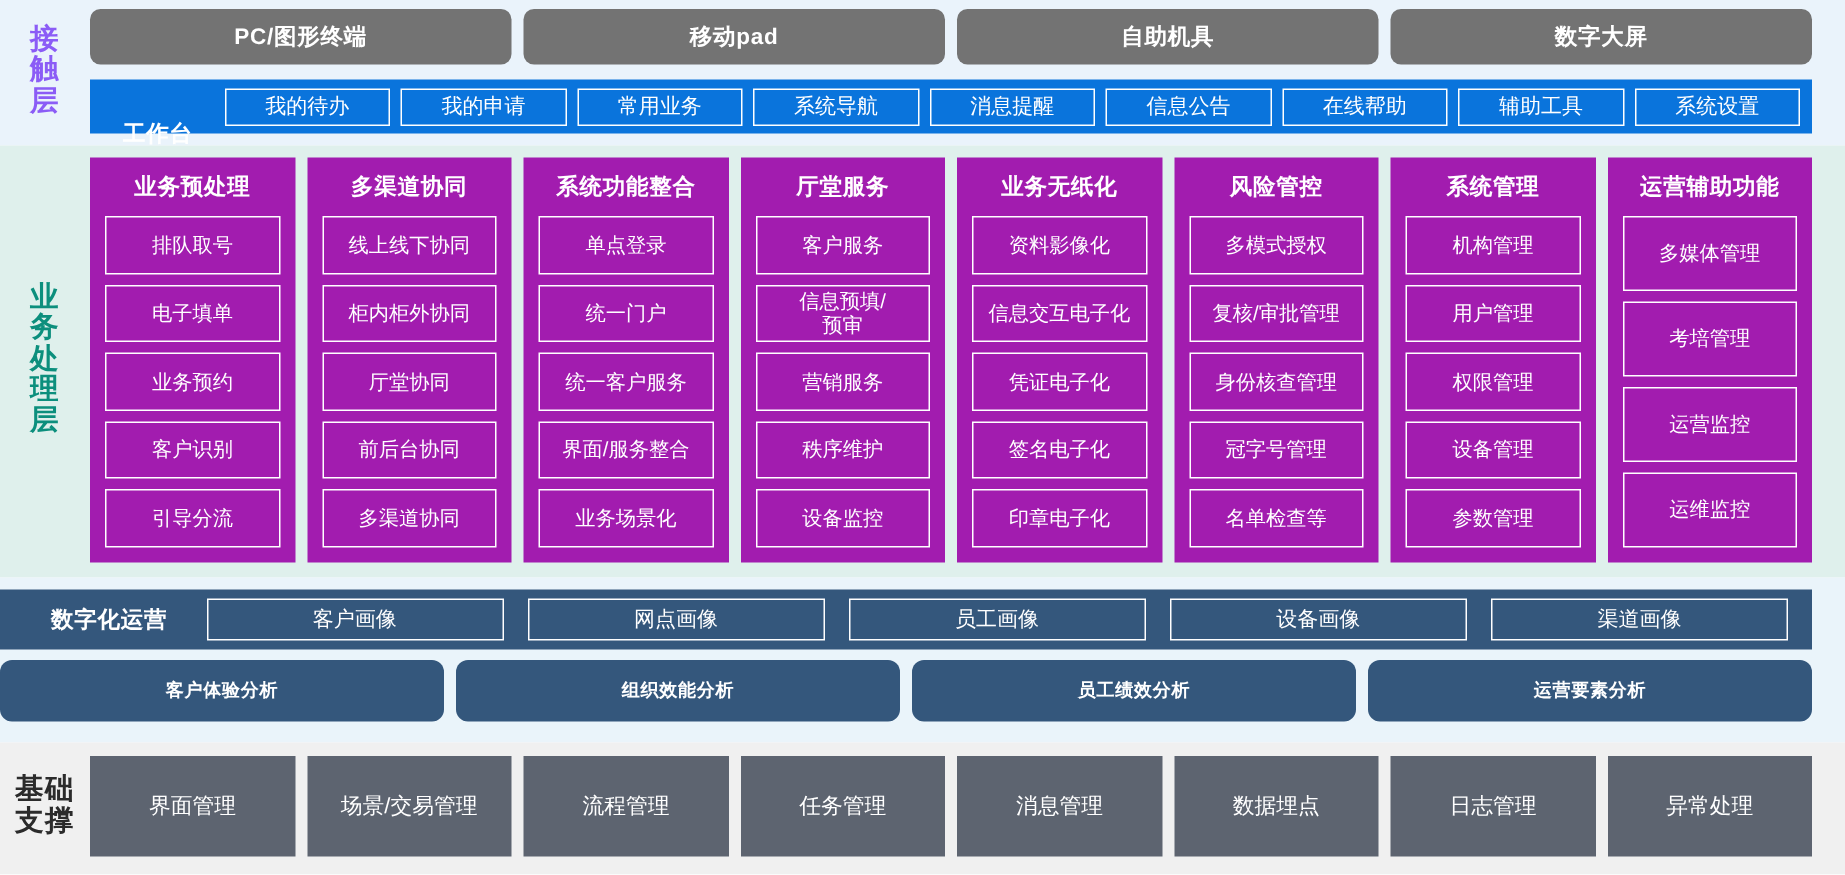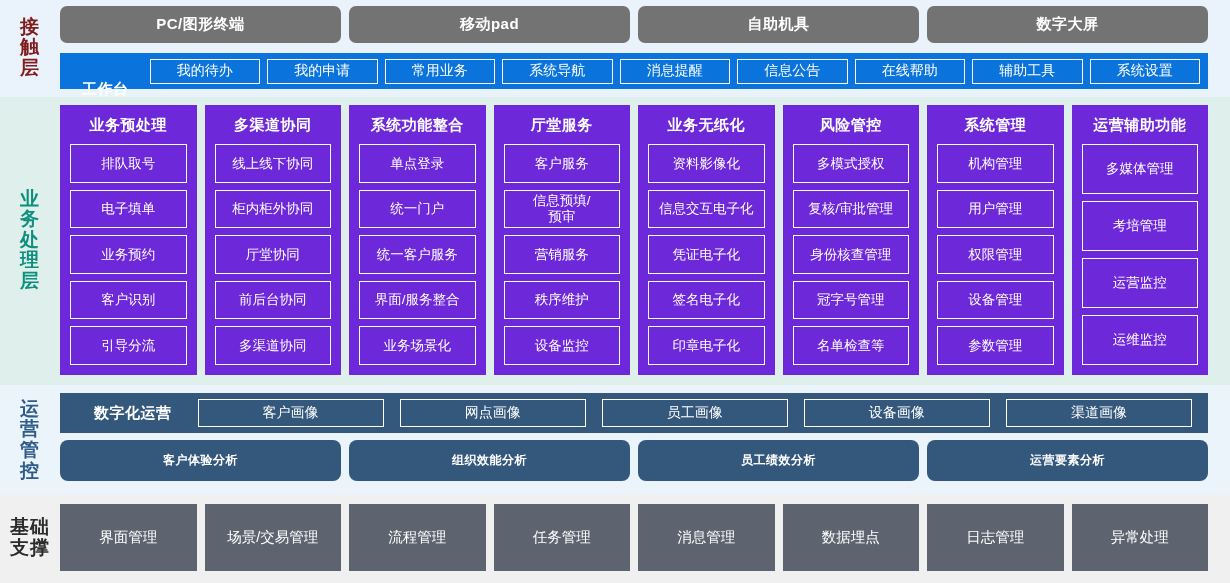--- a/index.html
+++ b/index.html
@@ -45,21 +45,21 @@
     display: flex;
     flex-direction: column;
   }
 
   
   .layer-contact {
     background: #eaf3fb;
     height: 97px;
     padding: 6px 0 8px 0;
   }
-  .layer-contact .layer-label { color: #7f1d1d; }
+  .layer-contact .layer-label { color: #8b5cf6; }
   .contact-body { padding-right: 22px; gap: 5px; }
   .channel-row {
     display: flex;
     gap: 8px;
     height: 38px;
   }
   .channel-box {
     flex: 1 1 0;
     background: #737373;
     border-radius: 7px;
@@ -108,21 +108,21 @@
     padding: 8px 0 10px 0;
   }
   .layer-business .layer-label { color: #0c8f7d; }
   .biz-body {
     flex-direction: row;
     gap: 8px;
     padding-right: 22px;
   }
   .biz-col {
     flex: 1 1 0;
-    background: #6d28d9;
+    background: #a21caf;
     padding: 8px 10px 10px 10px;
     display: flex;
     flex-direction: column;
     gap: 7px;
   }
   .biz-col-title {
     color: #ffffff;
     font-size: 15px;
     font-weight: bold;
     text-align: center;
@@ -328,23 +328,20 @@
         <div class="biz-item">多媒体管理</div>
         <div class="biz-item">考培管理</div>
         <div class="biz-item">运营监控</div>
         <div class="biz-item">运维监控</div>
       </div>
 
     </div>
   </section>
 
   <section class="layer layer-operation">
-    <div class="layer-label">
-      <span class="vtext">运营管控</span>
-    </div>
     <div class="layer-body op-body">
       <div class="op-row-profile">
         <div class="op-profile-title">数字化运营</div>
         <div class="op-profile-item">客户画像</div>
         <div class="op-profile-item">网点画像</div>
         <div class="op-profile-item">员工画像</div>
         <div class="op-profile-item">设备画像</div>
         <div class="op-profile-item">渠道画像</div>
       </div>
       <div class="op-row-analysis">

